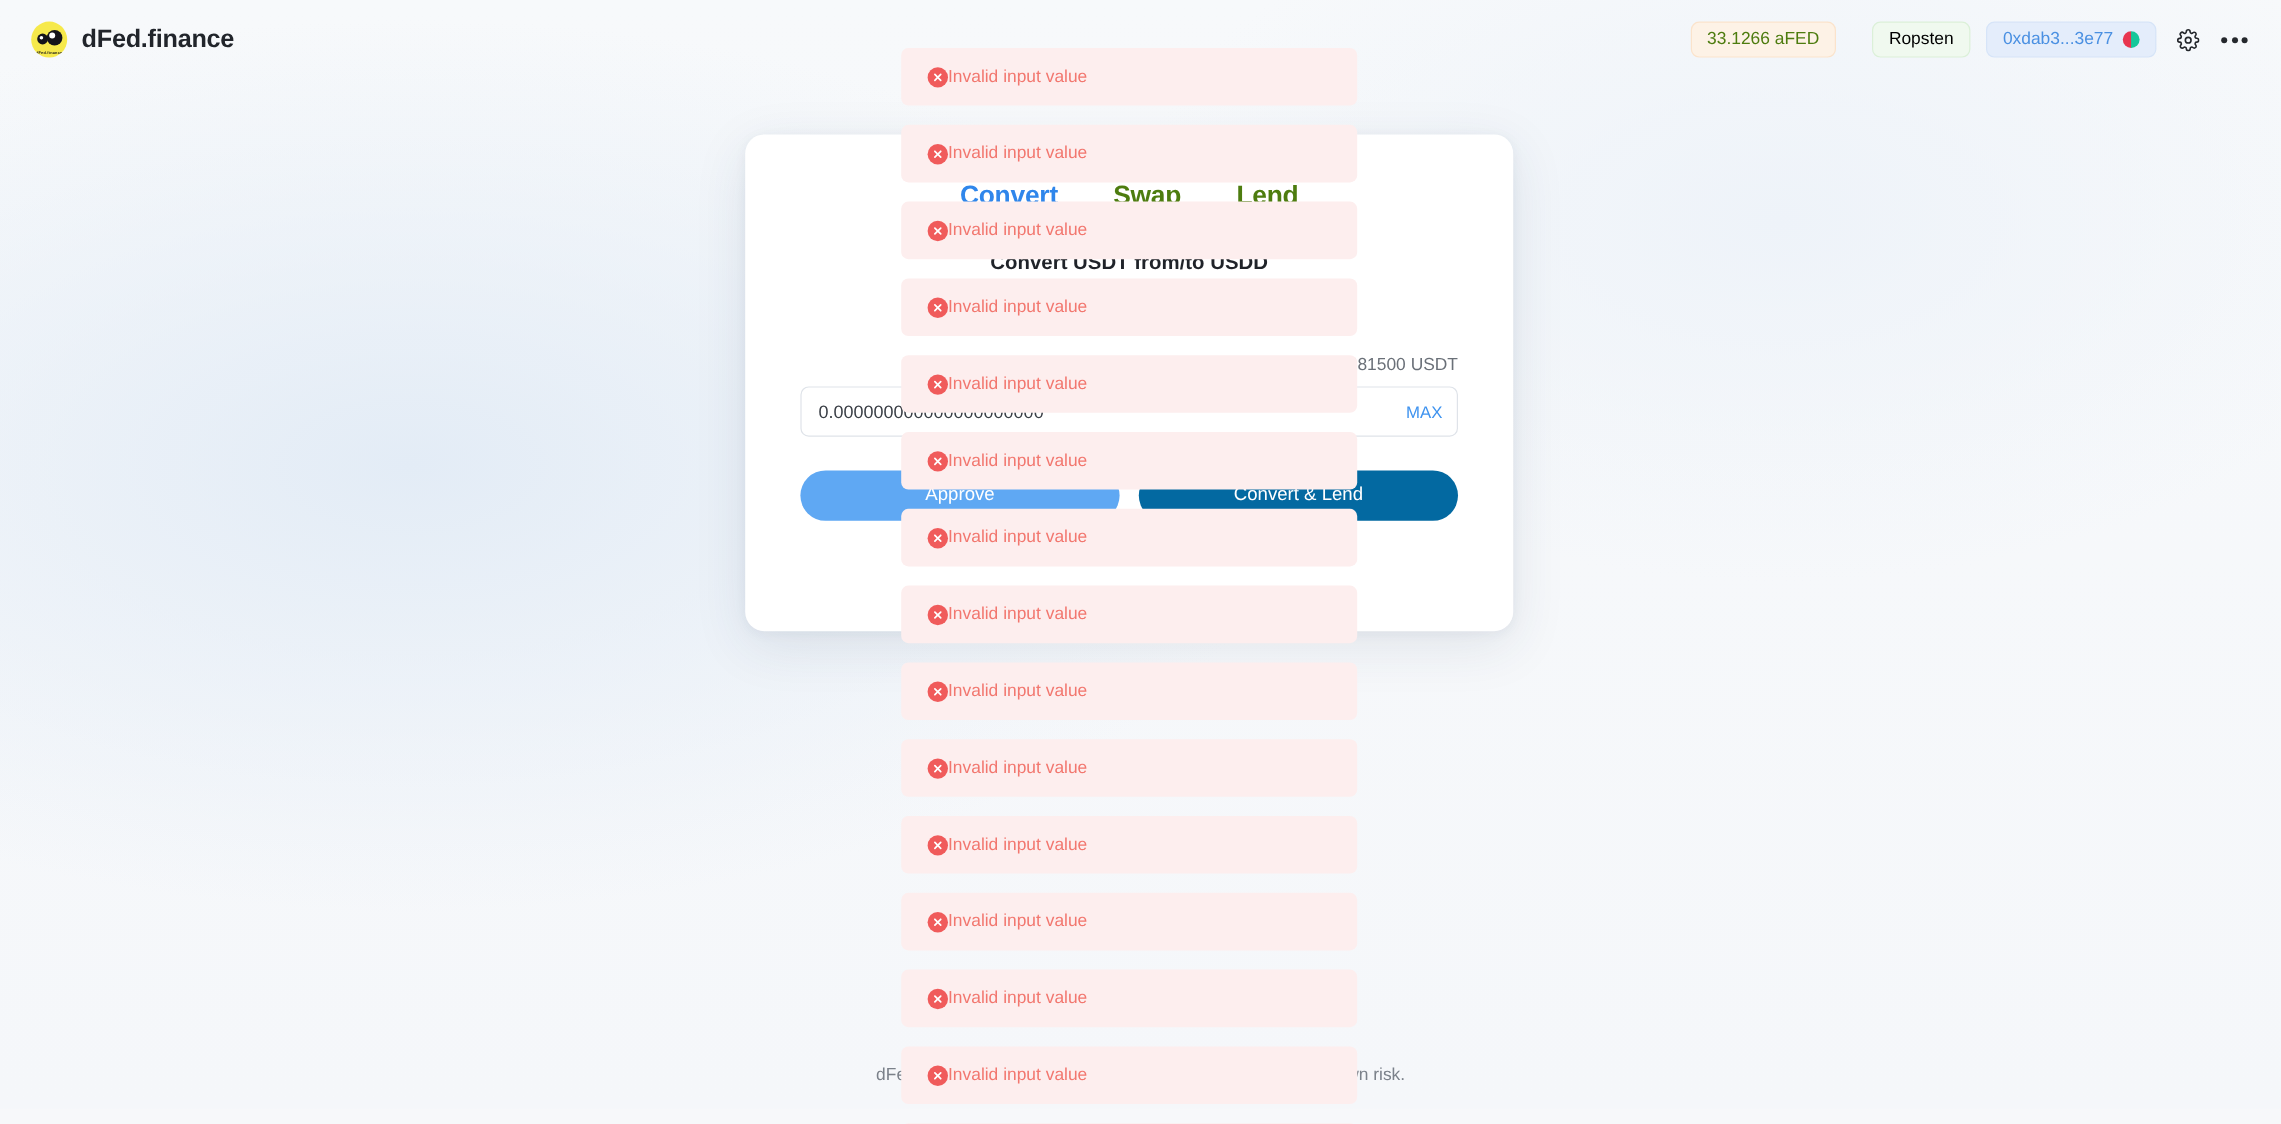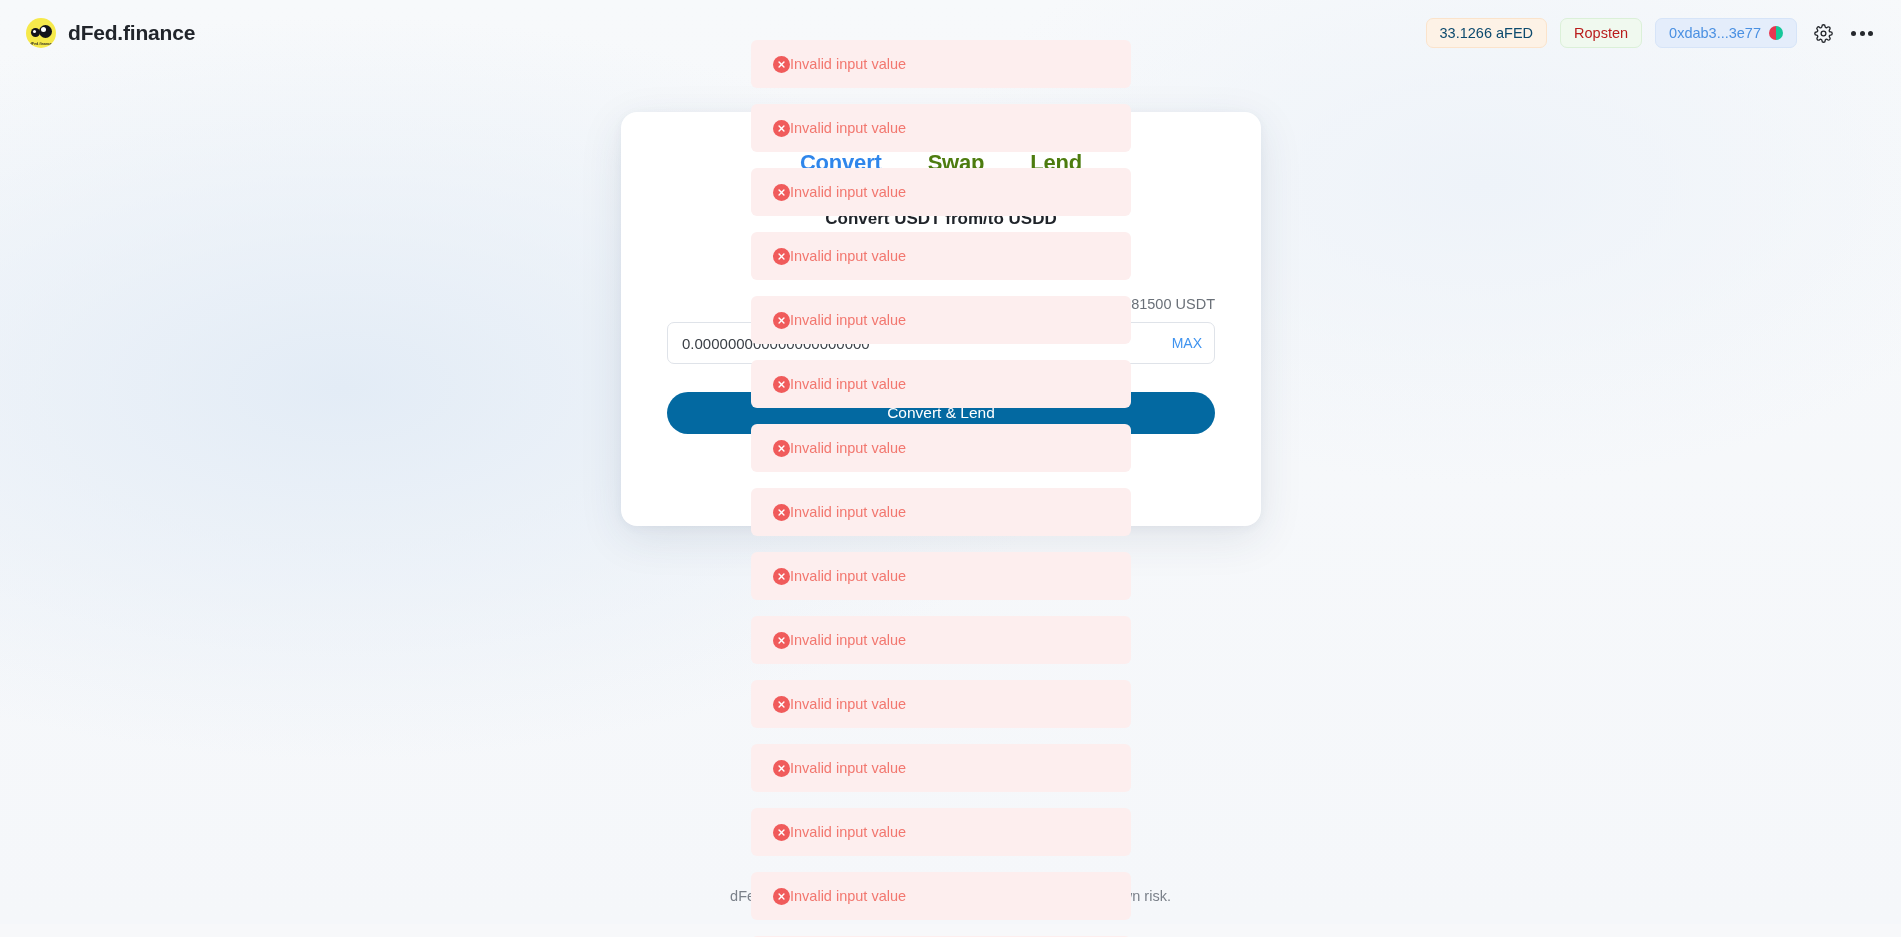--- a/index.html
+++ b/index.html
@@ -58,22 +58,22 @@
   .brand-name {
     font-size: 21px; font-weight: 700; color: #21252b; letter-spacing: -.2px;
   }
   .header-right {
     margin-left: auto; display: flex; align-items: center; gap: 13px;
   }
   .pill {
     height: 30px; display: flex; align-items: center; padding: 0 13px;
     border-radius: 7px; font-size: 14.5px; white-space: nowrap;
   }
-  .pill-balance { background: #fdf2e6; border: 1px solid #fbe3cb; color: #0c4a6e; }
-  .pill-network { background: #f0f9ef; border: 1px solid #dbf0d8; color: #b91c1c; }
+  .pill-balance { background: #fdf2e6; border: 1px solid #fbe3cb; color: #4d7c0f; }
+  .pill-network { background: #f0f9ef; border: 1px solid #dbf0d8; color: #000000; margin-left: 17px; }
   .pill-account {
     background: #e4edfb; border: 1px solid #d6e4f8; color: #4a90e2;
     gap: 8px;
   }
   .acct-avatar {
     width: 14px; height: 14px; border-radius: 50%;
     background: linear-gradient(90deg, #e8354f 0%, #e8354f 48%, #16c79a 52%, #16c79a 100%);
     display: inline-block;
   }
   .icon-btn {
@@ -245,20 +245,21 @@
     <div class="balance-row">
       <span>Balance: 481500 USDT</span>
     </div>
 
     <div class="input-row">
       <input class="amount-input" type="text" value="0.000000000000000000000" style="">
       <span class="max-btn">MAX</span>
     </div>
 
     <div class="btn-row">
+      <button class="btn btn-approve">Approve</button>
       <button class="btn btn-convert">Convert &amp; Lend</button>
     </div>
   </div>
 
   <div class="footer">dFed.finance is an experimental project, please use at your own risk.</div>
 
   <div class="toast-stack">
       <div class="toast">
         <span class="toast-icon">
           <svg width="9" height="9" viewBox="0 0 10 10" stroke="#ffffff" stroke-width="1.6" stroke-linecap="round">

